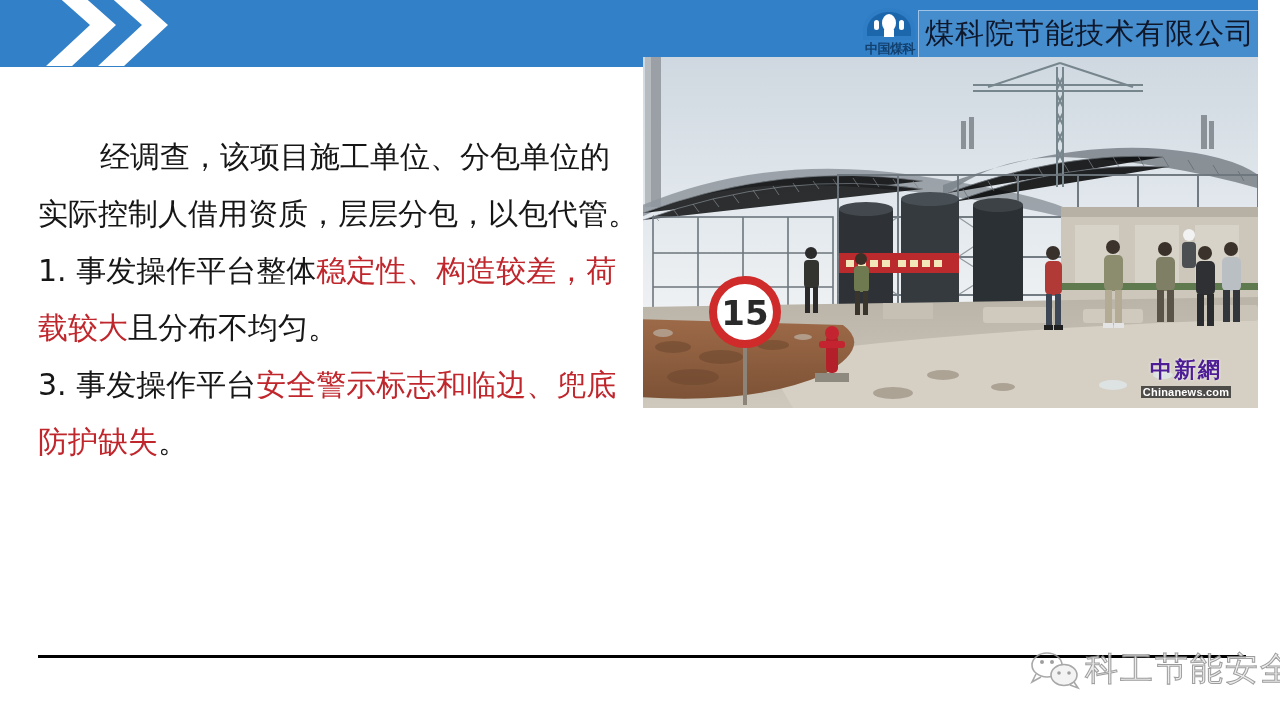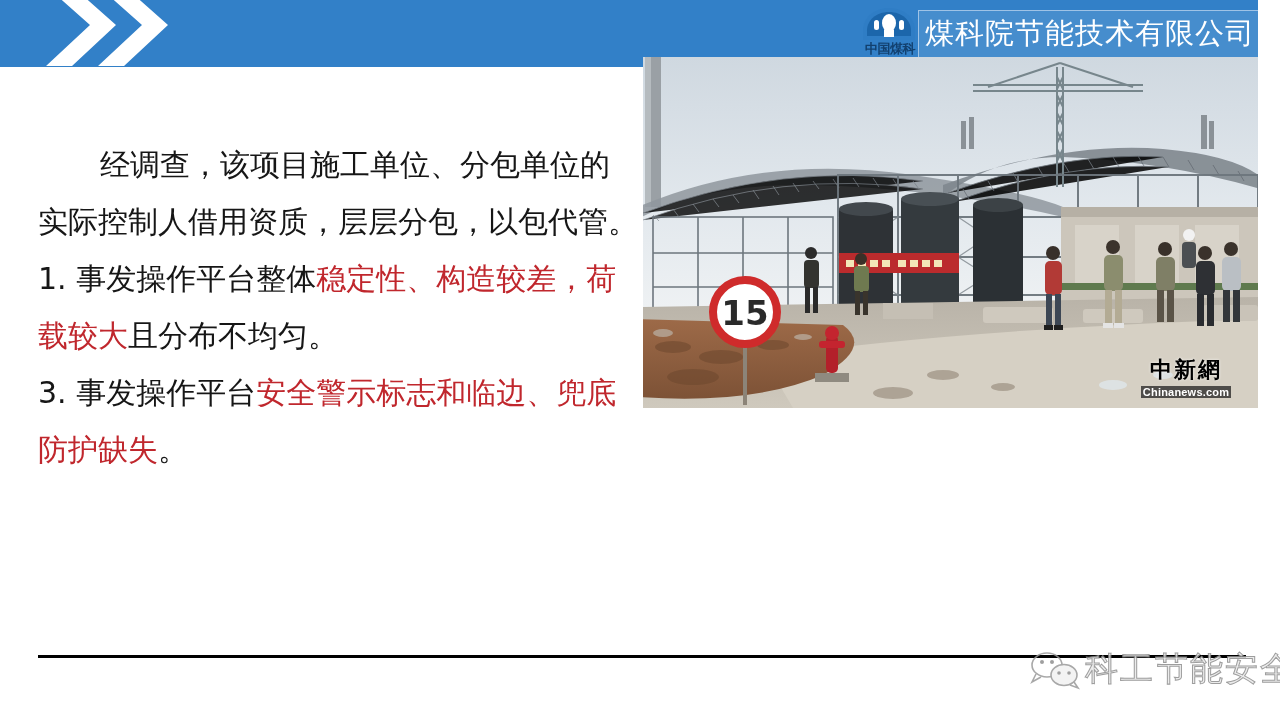--- a/index.html
+++ b/index.html
@@ -55,21 +55,21 @@
   
   .title-box {
     position:absolute; left:918px; top:10px;
     width:348px; height:48px;
     border:1px solid #9fc3e6;
     display:flex; align-items:center;
     background:rgba(255,255,255,0.10);
   }
   .title-text {
     font-size:29px;
-    color:#ffffff;
+    color:#0f172a;
     letter-spacing:1px;
     white-space:nowrap;
     padding-left:6px;
     font-family:"DejaVu Sans","Liberation Sans",sans-serif;
   }
 
   
   .photo {
     position:absolute; left:643px; top:57px;
     width:615px; height:351px;
@@ -77,40 +77,40 @@
     background:#9aa3ac;
   }
   .photo svg { display:block; }
   .photo-watermark {
     position:absolute; right:12px; bottom:8px;
     width:120px;
     text-align:center;
   }
   .pw-cn {
     font-size:22px; font-weight:bold;
-    color:#000000;
+    color:#4c1d95;
     letter-spacing:2px;
     text-shadow:0 0 3px rgba(255,255,255,0.8);
     font-family:"DejaVu Sans","Liberation Sans",sans-serif;
     line-height:24px;
   }
   .pw-en {
     display:inline-block;
     margin-top:1px;
     background:rgba(25,25,25,0.72);
     color:#ffffff;
     font-size:11px;
     font-weight:bold;
     padding:0 2px;
     letter-spacing:0.2px;
   }
 
   
   .col-left {
-    position:absolute; left:38px; top:136px;
+    position:absolute; left:38px; top:128px;
     width:600px;
   }
   .col-right {
     position:absolute; left:643px; top:434px;
     width:600px;
   }
   .para {
     font-size:30px;
     line-height:57px;
     color:#161616;

